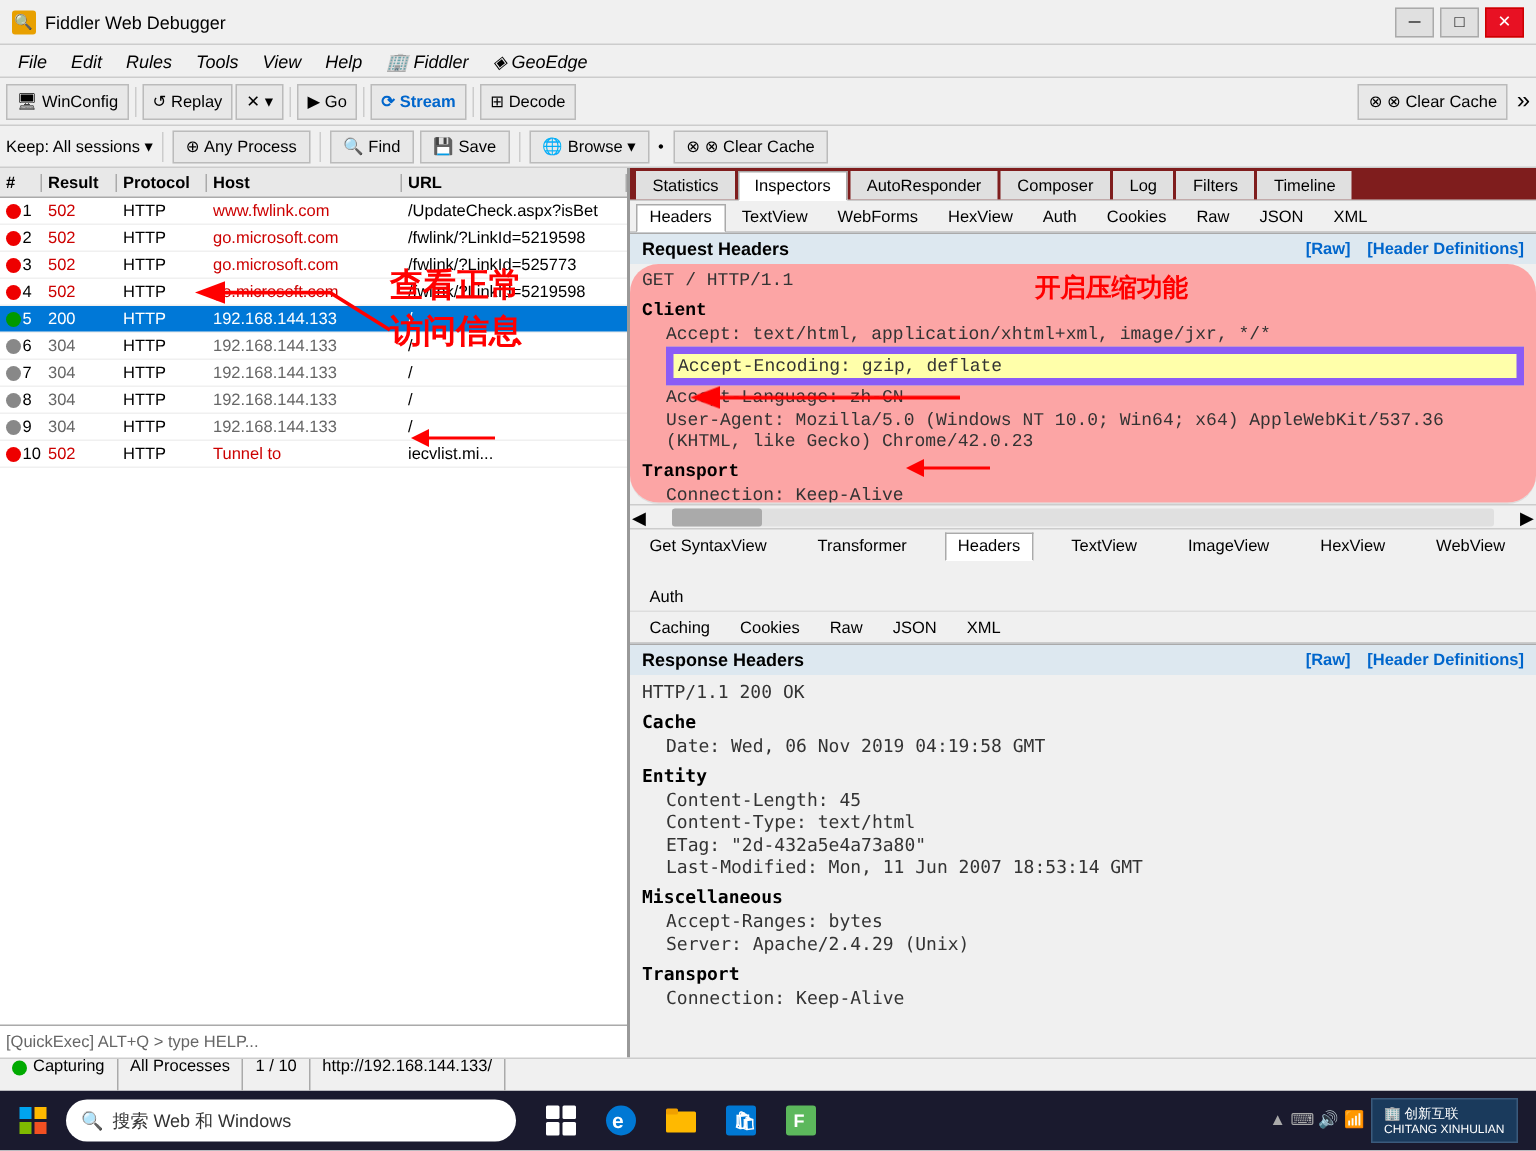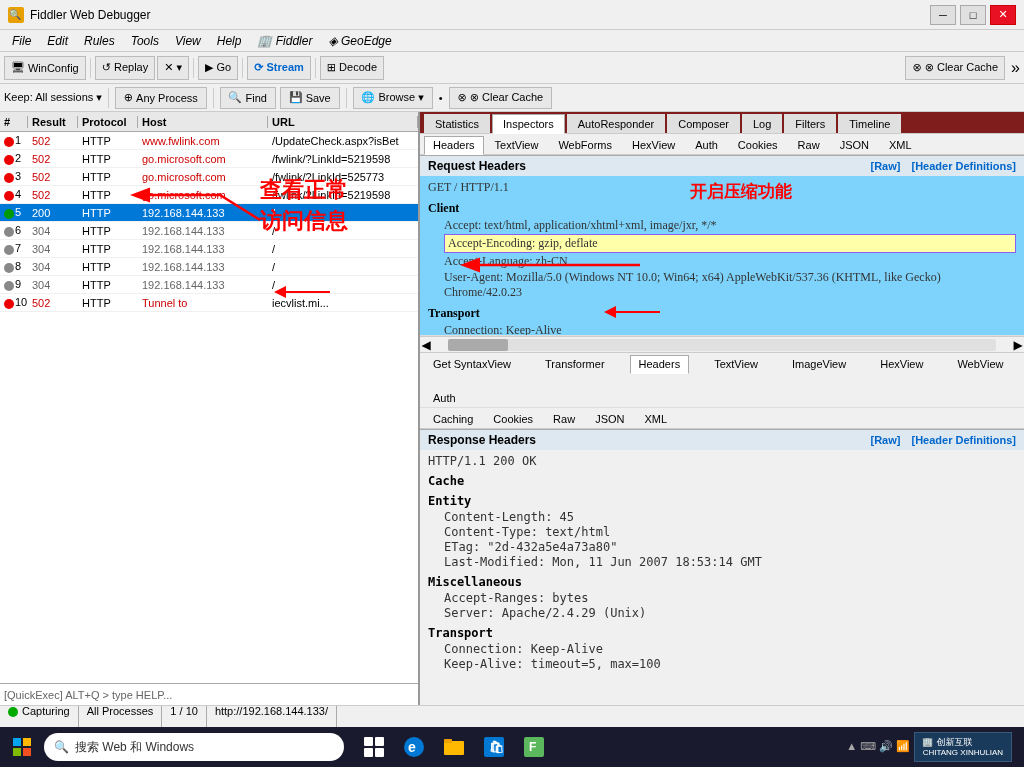--- a/index.html
+++ b/index.html
@@ -62,25 +62,25 @@
     
     .sub-tabs { display: flex; background: #f0f0f0; border-bottom: 1px solid #ccc; padding: 2px 4px 0; gap: 2px; }
     .sub-tab { padding: 2px 8px; font-size: 11px; cursor: pointer; border: 1px solid transparent; }
     .sub-tab.active { background: white; border: 1px solid #aaa; border-bottom: 1px solid white; margin-bottom: -1px; }
     
     
     .section-header { background: #dde8f0; padding: 3px 8px; font-size: 12px; font-weight: bold; display: flex; justify-content: space-between; align-items: center; border-top: 1px solid #aaa; }
     .section-links { font-size: 11px; color: #0066cc; cursor: pointer; }
     .section-links span { margin-left: 8px; }
     
-    .request-content { padding: 4px 8px; font-size: 12px; font-family: Liberation Serif, serif; background: #7dd3fc; flex: 1; overflow-y: auto; }
+    .request-content { padding: 4px 8px; font-size: 12px; font-family: Liberation Mono, monospace; background: #fca5a5; flex: 1; overflow-y: auto; border-radius: 19px; }
     .req-line { color: #333; margin-bottom: 2px; }
     .req-group { font-weight: bold; margin-top: 6px; margin-bottom: 2px; }
     .req-item { margin-left: 16px; margin-bottom: 1px; color: #333; }
-    .req-item.highlighted { background: #ffffaa; border: 1px solid #8b5cf6; padding: 1px 3px; }
+    .req-item.highlighted { background: #ffffaa; border: 5px solid #8b5cf6; padding: 1px 3px; }
     
     
     .h-scroll { height: 16px; background: #f0f0f0; border-top: 1px solid #ccc; display: flex; align-items: center; }
     .h-scroll-inner { flex: 1; height: 12px; background: #e0e0e0; margin: 2px 16px; border-radius: 2px; position: relative; }
     .h-scroll-thumb { width: 60px; height: 12px; background: #aaa; border-radius: 2px; }
     
     
     .bottom-tabs-row { background: #f0f0f0; border-bottom: 1px solid #ccc; border-top: 1px solid #ccc; }
     .bottom-tabs { display: flex; padding: 2px 4px 0; gap: 16px; flex-wrap: wrap; }
     .bottom-tab { padding: 2px 8px; font-size: 11px; cursor: pointer; border: 1px solid transparent; }
@@ -382,31 +382,31 @@
         <span>Response Headers</span>
         <div class="section-links">
           <span>[Raw]</span>
           <span>[Header Definitions]</span>
         </div>
       </div>
 
       <div class="response-section" id="response-content" style="font-family:Consolas,monospace; font-size:12px; padding:4px 8px; overflow-y:auto;">
       <div class="req-line">HTTP/1.1 200 OK</div>
           <div class="req-group">Cache</div>
+          <div class="req-item">Date: Wed, 06 Nov 2019 04:19:58 GMT</div>
           <div class="req-group">Entity</div>
           <div class="req-item">Content-Length: 45</div>
           <div class="req-item">Content-Type: text/html</div>
           <div class="req-item">ETag: "2d-432a5e4a73a80"</div>
           <div class="req-item">Last-Modified: Mon, 11 Jun 2007 18:53:14 GMT</div>
           <div class="req-group">Miscellaneous</div>
           <div class="req-item">Accept-Ranges: bytes</div>
           <div class="req-item">Server: Apache/2.4.29 (Unix)</div>
           <div class="req-group">Transport</div>
           <div class="req-item">Connection: Keep-Alive</div>
-          <div class="req-item">Keep-Alive: timeout=5, max=100</div>
         </div>
     </div>
 
     <svg style="position:absolute; top:100px; left:200px; pointer-events:none; z-index:50;" width="520" height="200">
 
       <line x1="130" y1="80" x2="80" y2="80" stroke="red" stroke-width="2" marker-end="url(#arrowhead)"></line>
 
       <line x1="460" y1="100" x2="410" y2="100" stroke="red" stroke-width="2" marker-end="url(#arrowhead2)"></line>
       <defs>
         <marker id="arrowhead" markerWidth="6" markerHeight="6" refX="3" refY="3" orient="auto">

